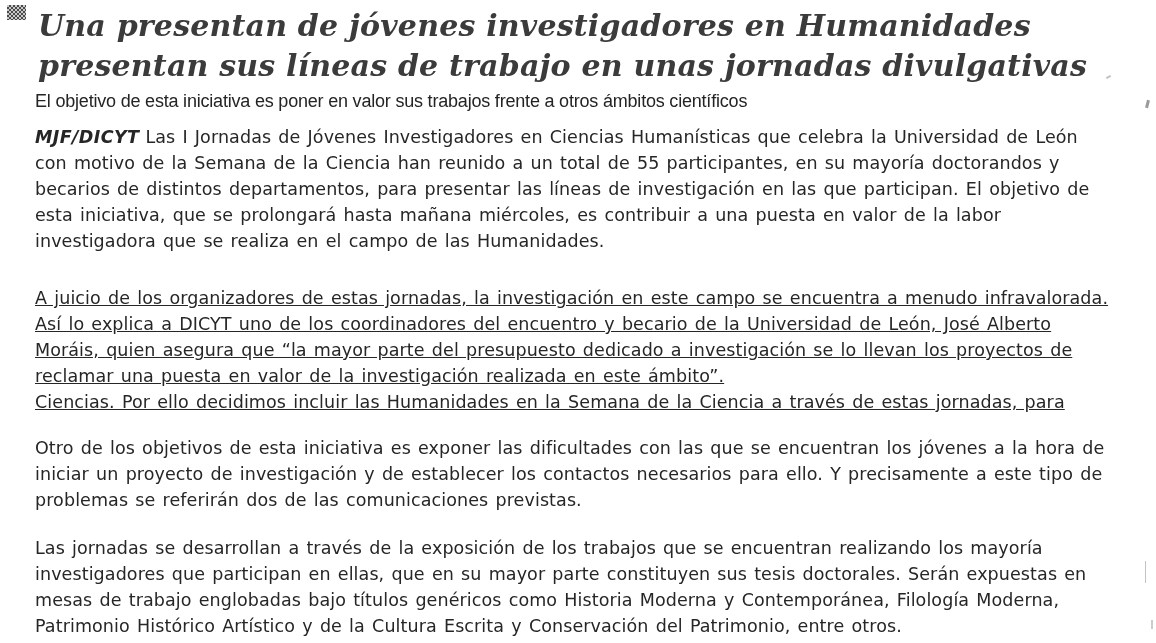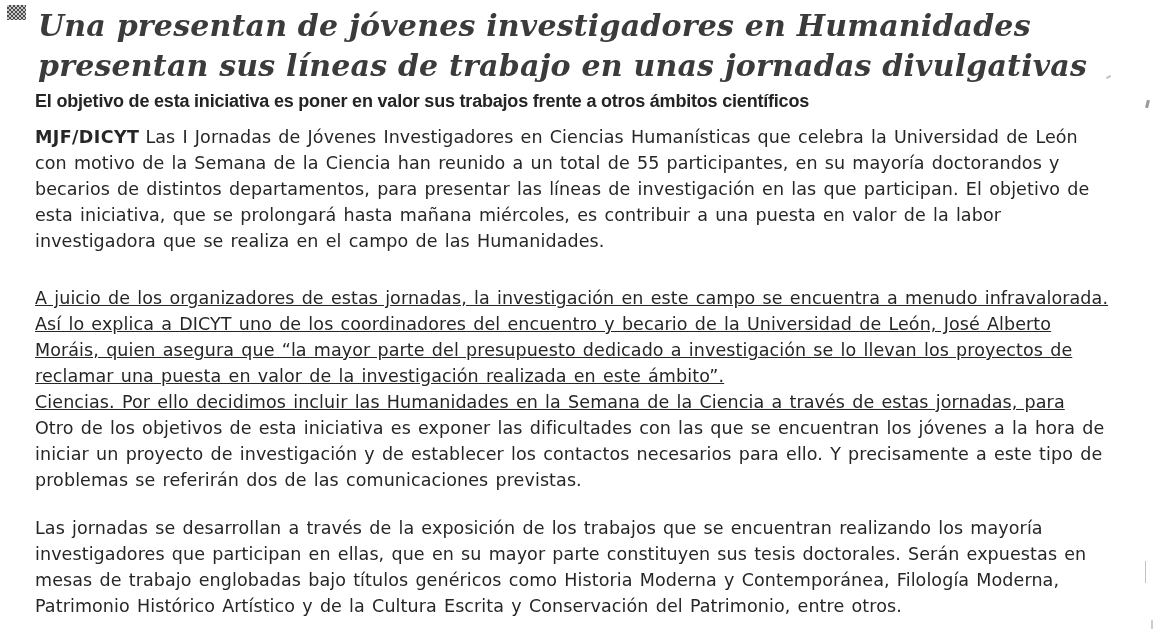--- a/index.html
+++ b/index.html
@@ -26,41 +26,41 @@
     font-style: italic;
     font-size: 30px;
     line-height: 40px;
     color: #3b3b3b;
     letter-spacing: 0.2px;
   }
   .headline .hl-line { white-space: nowrap; }
   .subtitle {
     margin: 5px 10px 0 35px;
     font-family: "Liberation Sans", sans-serif;
-    font-weight: bold;
+    font-weight: normal;
     font-size: 18px;
     line-height: 21px;
     letter-spacing: -0.2px;
     color: #242424;
     white-space: nowrap;
   }
   .article-body {
     margin: 12px 8px 0 35px;
     font-size: 17.5px;
     line-height: 26px;
     color: #262626;
     word-spacing: 1.5px;
     letter-spacing: 0.1px;
   }
   .para { margin: 0; }
   .para-2 { margin-top: 31px; text-decoration: underline; }
-  .para-3 { }
+  .para-3 { margin-top: 20px; }
   .para-4 { margin-top: 22px; }
   .body-line { white-space: nowrap; }
-  .lead-bold { font-weight: bold; margin-right: 6px; letter-spacing: 0.4px; }
+  .lead-bold { font-weight: bold; margin-right: 6px; letter-spacing: 0.4px; font-style: italic; }
   .scan-speck { position: absolute; background: #b5b5b5; }
   .speck-a { left: 1146px; top: 100px; width: 3px; height: 8px; transform: rotate(14deg); background:#9a9a9a; }
   .speck-b { left: 1145px; top: 561px; width: 1px; height: 22px; background:#c2c2c2; }
   .speck-c { left: 1151px; top: 620px; width: 2px; height: 9px; background:#cccccc; }
   .speck-d { left: 1106px; top: 76px; width: 5px; height: 2px; transform: rotate(-30deg); background:#bdbdbd; }
 </style>
 </head>
 <body>
 
 <div class="page">

